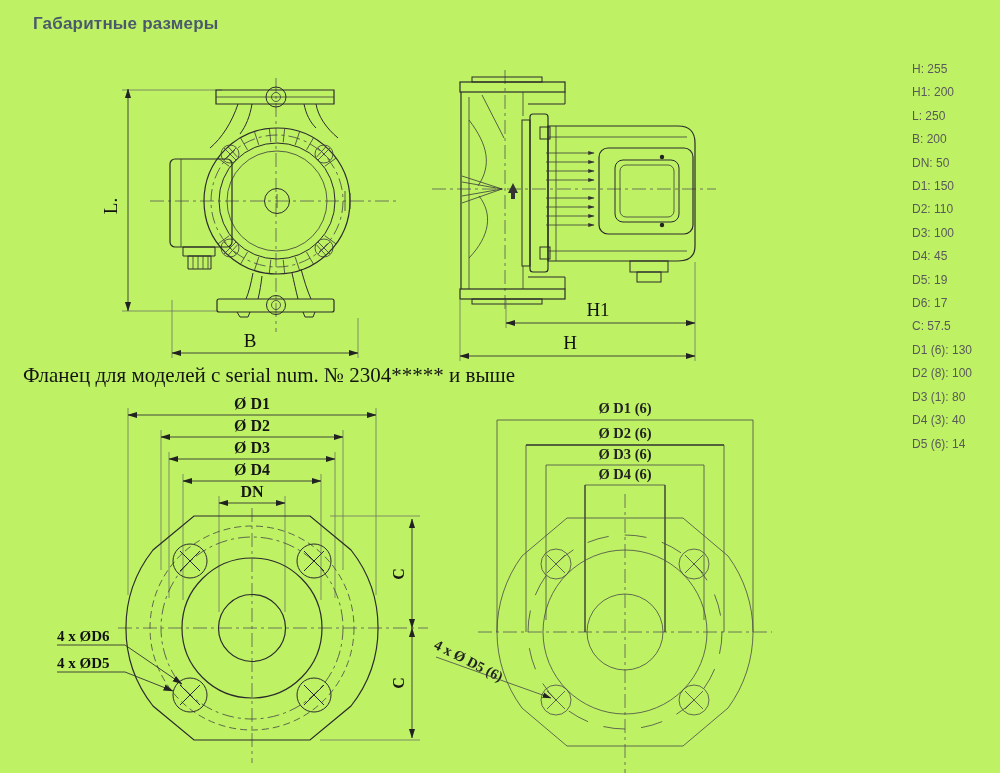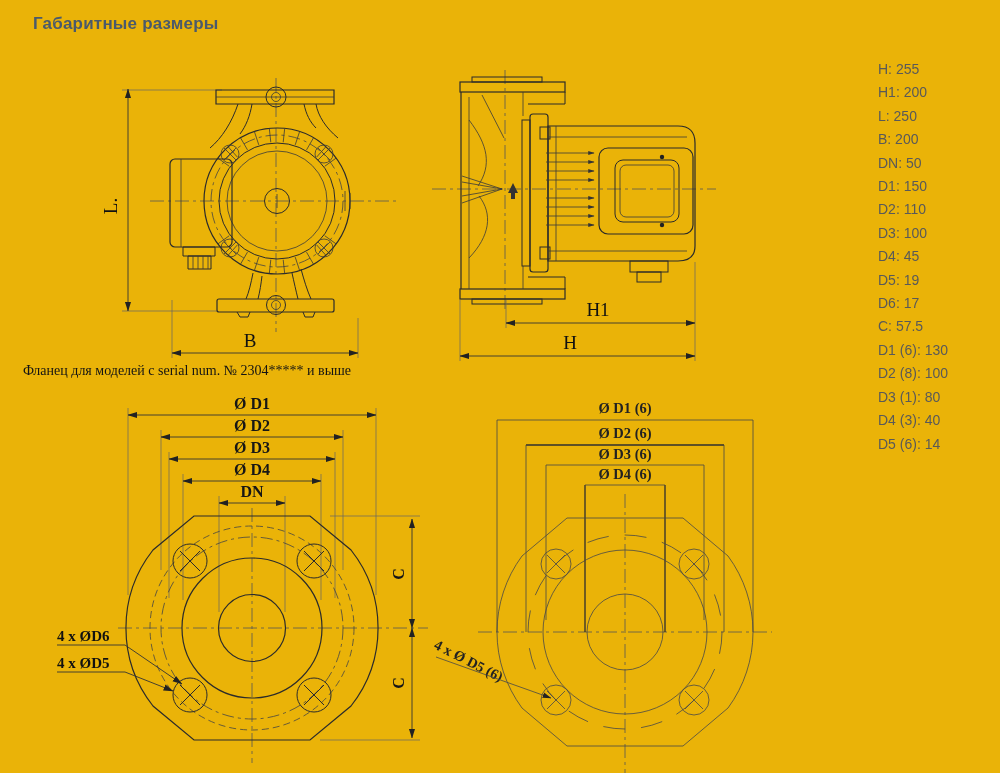--- a/index.html
+++ b/index.html
@@ -1,24 +1,24 @@
 <!DOCTYPE html>
 <html><head>
 <meta charset="utf-8">
 <style>
   html,body{margin:0;padding:0;background:#fff;}
-  #stage{position:relative;width:1000px;height:773px;background:#eab308;overflow:hidden;
+  #stage{position:relative;width:1000px;height:773px;background:#bef264;overflow:hidden;
          font-family:"Liberation Sans",sans-serif;}
   #drawing{position:absolute;left:0;top:0;}
   .title{position:absolute;left:33px;top:14px;font-size:17px;font-weight:bold;
          color:#4b5a6b;letter-spacing:.2px;}
-  .caption{position:absolute;font-family:"Liberation Serif",serif;font-size:14px;color:#141414;white-space:nowrap;}
+  .caption{position:absolute;font-family:"Liberation Serif",serif;font-size:21px;color:#141414;white-space:nowrap;}
   .caption-left{left:23px;top:363px;}
   .caption-right{left:463px;top:363px;}
-  .dimlist{position:absolute;left:878px;top:58px;color:#595959;font-size:14px;line-height:23.4px;}
+  .dimlist{position:absolute;left:912px;top:58px;color:#595959;font-size:12px;line-height:23.4px;}
   .dimlist div{white-space:nowrap;}
   
   .ln   {stroke:#2b2b2b;fill:none;stroke-width:1.2;}
   .ln-m {stroke:#2b2b2b;fill:none;stroke-width:1;}
   .ln-t {stroke:#3a3a3a;fill:none;stroke-width:.8;}
   .cl   {stroke:#555;fill:none;stroke-width:.8;stroke-dasharray:14 4 3 4;}
   .ext  {stroke:#666;fill:none;stroke-width:.7;}
   .dim  {stroke:#333;fill:none;stroke-width:.9;}
   .hid  {stroke:#444;fill:none;stroke-width:.8;stroke-dasharray:7 4;}
   .bc   {stroke:#444;fill:none;stroke-width:.8;stroke-dasharray:12 4 3 4;}

